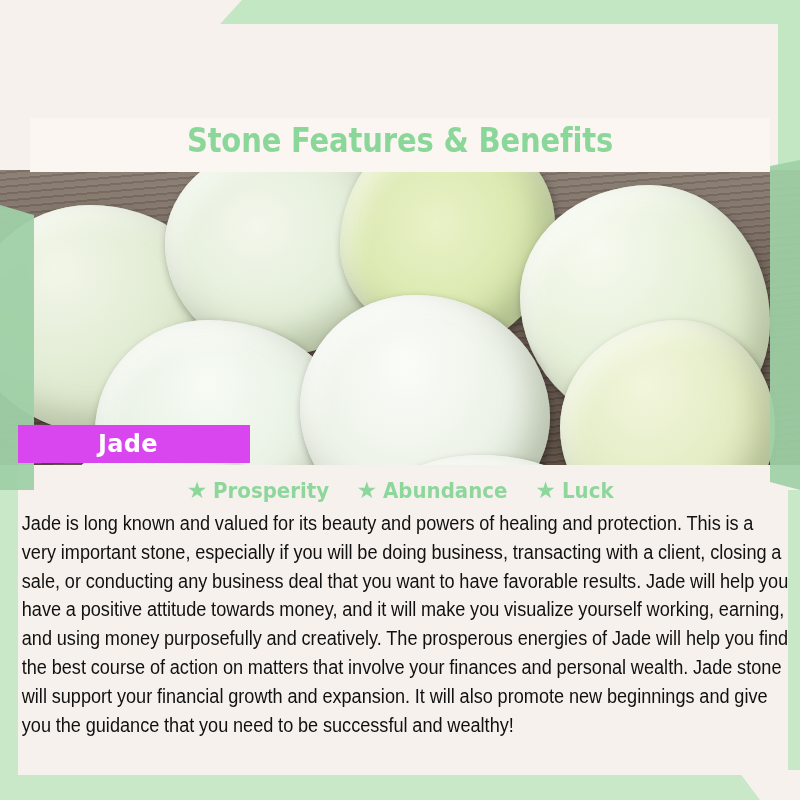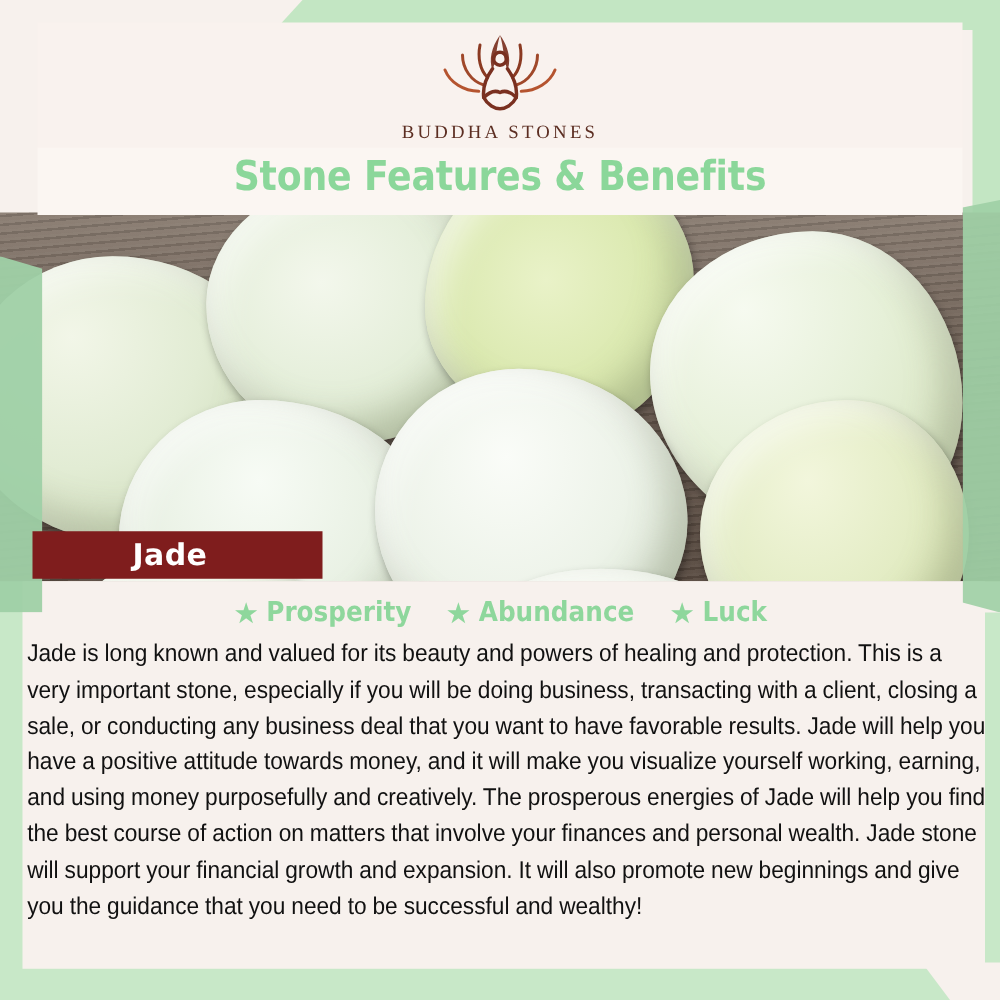--- a/index.html
+++ b/index.html
@@ -128,22 +128,22 @@
   .s8 { left:60px; top:270px; width:200px; height:110px;
         background:radial-gradient(ellipse at 45% 25%, #f4f8ee 0%, #e2ecd8 60%, #cddcc0 100%);
         border-radius:50% 50% 45% 55% / 60% 60% 40% 40%; }
   .s9 { left:370px; top:285px; width:230px; height:110px;
         background:radial-gradient(ellipse at 45% 25%, #f6faf2 0%, #e6efdf 60%, #d0dec6 100%);
         border-radius:48% 52% 50% 50% / 60% 60% 40% 40%; }
 
   
   .jade-band {
     position:absolute; top:425px; left:18px; width:232px; height:38px;
-    background:#7f1d1d; z-index:7;
-    display:flex; align-items:center;margin-left:8px;
+    background:#d946ef; z-index:7;
+    display:flex; align-items:center;
   }
   .jade-label {
     margin-left:80px;
     font-family:"DejaVu Sans", sans-serif;
     font-weight:bold; font-size:24px; color:#ffffff;
     letter-spacing:.3px;
   }
 
   
   .content {
@@ -178,43 +178,20 @@
 <body>
 
 <div id="page">
 
   <div class="frame-top-right"></div>
   <div class="frame-right-bar"></div>
   <div class="frame-left-edge"></div>
   <div class="frame-right-edge-low"></div>
   <div class="frame-bottom"></div>
 
-  <div class="header">
-    <div class="logo-plate"></div>
-    <div class="logo-wrap">
-      <svg class="lotus-icon" viewBox="0 0 120 72">
-        <g fill="none" stroke="#7a3020" stroke-width="2.4" stroke-linecap="round">
-          <path d="M60 6 C53 16 51 26 54 34 C57 26 57 16 60 6 Z" fill="#7a3020" stroke="none" opacity=".92"></path>
-          <path d="M60 6 C67 16 69 26 66 34 C63 26 63 16 60 6 Z" fill="#7a3020" stroke="none" opacity=".92"></path>
-          <path d="M44 14 C42 24 44 34 50 40" stroke="#8b3a22"></path>
-          <path d="M76 14 C78 24 76 34 70 40" stroke="#8b3a22"></path>
-          <path d="M30 22 C30 33 37 43 47 46" stroke="#a0482a"></path>
-          <path d="M90 22 C90 33 83 43 73 46" stroke="#a0482a"></path>
-          <path d="M16 34 C20 44 31 51 43 51" stroke="#b5542f"></path>
-          <path d="M104 34 C100 44 89 51 77 51" stroke="#b5542f"></path>
-        </g>
-        <g fill="none" stroke="#7a3020" stroke-width="2.8" stroke-linecap="round" stroke-linejoin="round">
-          <circle cx="60" cy="25" r="5.2" fill="none"></circle>
-          <path d="M54 33 C49 40 46 48 47 56 C50 62 56 65 60 65 C64 65 70 62 73 56 C74 48 71 40 66 33"></path>
-          <path d="M47 56 C52 51 56 50 60 52 C64 50 68 51 73 56"></path>
-        </g>
-      </svg>
-      <div class="brand-name">BUDDHA STONES</div>
-    </div>
-  </div>
 
   <div class="title-plate"></div>
   <div class="title">Stone Features &amp; Benefits</div>
 
   <div class="photo">
     <div class="stone s1"></div>
     <div class="stone s2"></div>
     <div class="stone s3"></div>
     <div class="stone s4"></div>
     <div class="stone s5"></div>

